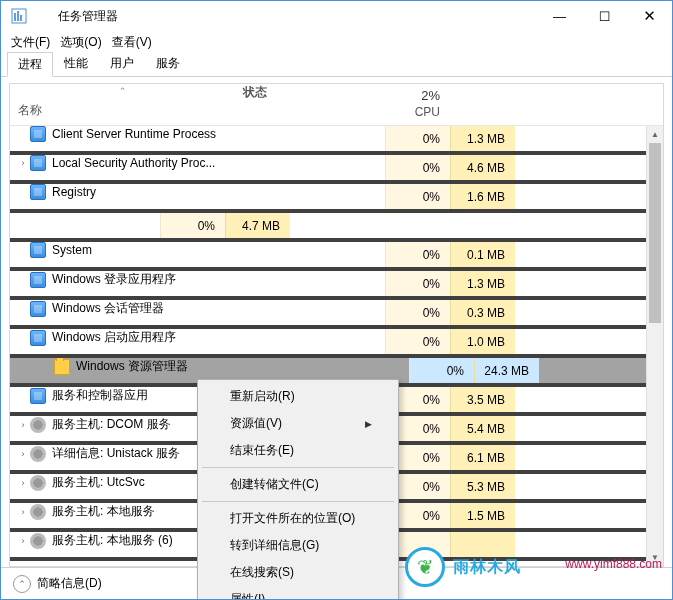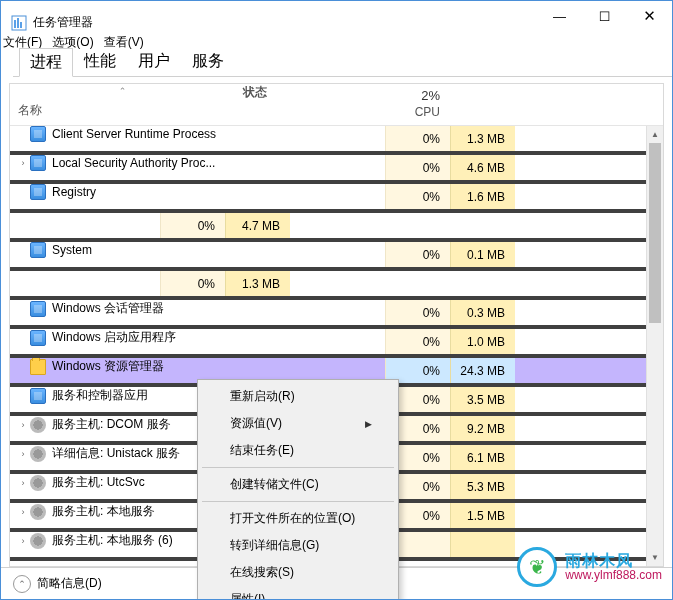--- a/index.html
+++ b/index.html
@@ -1,55 +1,55 @@
 <!DOCTYPE html>
 <html><head>
 <meta charset="utf-8">
 <style>
 * { margin: 0; padding: 0; box-sizing: border-box; font-family: "Microsoft YaHei", "Segoe UI", sans-serif; }
 body { width: 673px; height: 600px; background: #fff; border: 1px solid #4a8fd8; position: relative; overflow: hidden; }
-.titlebar { height: 30px; display: flex; align-items: flex-end; padding-left: 10px; }
+.titlebar { height: 30px; display: flex; align-items: center; padding-left: 10px; gap: 25px; }
 .titlebar-icon { width: 16px; height: 16px; margin-right: 6px; }
 .titlebar-title { font-size: 12px; color: #000; flex: 1; }
 .win-controls { display: flex; }
 .win-btn { width: 45px; height: 30px; display: flex; align-items: center; justify-content: center; font-size: 13px; color: #000; cursor: default; }
 .win-btn.close { font-size: 15px; }
-.menubar { height: 22px; display: flex; align-items: center; padding-left: 2px; font-size: 12px; gap: 10px; }
+.menubar { height: 22px; display: flex; align-items: center; padding-left: 10px; font-size: 12px; gap: 10px; }
 .menubar span { cursor: default; }
-.tabbar { height: 24px; display: flex; align-items: flex-end; border-bottom: 1px solid #d0d0d0; padding-left: 6px; font-size: 16px; margin-left: 12px; }
+.tabbar { height: 24px; display: flex; align-items: flex-end; border-bottom: 1px solid #d0d0d0; padding-left: 6px; font-size: 12px; }
 .tab { padding: 3px 10px; border: 1px solid transparent; cursor: default; }
 .tab.active { border: 1px solid #d0d0d0; border-bottom: 1px solid #fff; background: #fff; margin-bottom: -1px; }
 .content { position: relative; height: calc(100% - 108px); overflow: hidden; padding: 6px 8px 0 8px; }
 .table-container { border: 1px solid #d9d9d9; height: 100%; position: relative; overflow: hidden; }
 .colhead { display: flex; height: 42px; border-bottom: 1px solid #e5e5e5; font-size: 12px; color: #555; }
 .col-name { width: 225px; display: flex; align-items: flex-end; padding: 0 0 6px 8px; position: relative; }
 .col-name .sort { position: absolute; top: 2px; left: 50%; transform: translateX(-50%); font-size: 9px; color: #888; }
 .col-status { width: 150px; display: flex; padding: 0 0 6px 8px; font-weight: bold; }
 .col-cpu, .col-mem { width: 65px; display: flex; flex-direction: column; align-items: flex-end; justify-content: flex-end; padding: 0 10px 6px 0; }
 .col-cpu .pct, .col-mem .pct { font-size: 13px; color: #333; margin-bottom: 2px; }
 .rows { overflow-y: auto; height: calc(100% - 42px); }
 .row { display: flex; height: 29px; align-items: flex-start; font-size: 12px; border-bottom: 4px solid #404040; }
-.row.selected { background: #c4b5fd; }
+.row.selected { background: #a3a3a3; padding-left: 24px; }
 .row .cell-name { width: 225px; display: flex; align-items: center; padding-left: 6px; overflow: hidden; white-space: nowrap; }
 .row .expand { width: 14px; font-size: 9px; color: #666; text-align: center; flex-shrink: 0; }
 .row .icon { width: 16px; height: 16px; margin-right: 6px; flex-shrink: 0; }
 .row .cell-status { width: 150px; }
 .row .cell-cpu { width: 65px; text-align: right; padding-right: 10px; background: #fff7e0; height: 100%; display: flex; align-items: center; justify-content: flex-end; border-left: 1px solid #f0e6c8; }
 .row .cell-mem { width: 65px; text-align: right; padding-right: 10px; background: #fff0b8; height: 100%; display: flex; align-items: center; justify-content: flex-end; border-left: 1px solid #e8dca0; }
 .row.selected .cell-cpu, .row.selected .cell-mem { background: #cce8ff; }
 .statusbar { height: 32px; border-top: 1px solid #d0d0d0; display: flex; align-items: center; padding-left: 12px; font-size: 12px; gap: 6px; }
 .circ { width: 18px; height: 18px; border: 1px solid #999; border-radius: 50%; display: flex; align-items: center; justify-content: center; font-size: 9px; color: #666; }
 .ctxmenu { position: absolute; top: 378px; left: 196px; width: 202px; background: #f0f0f0; border: 1px solid #b0b0b0; box-shadow: 3px 3px 6px rgba(0,0,0,0.2); font-size: 12px; padding: 3px 2px; z-index: 100; }
 .ctxmenu .mitem { padding: 5px 24px 5px 30px; cursor: default; display: flex; justify-content: space-between; align-items: center; }
 .ctxmenu .mitem .arrow { font-size: 9px; color: #333; }
 .ctxmenu .sep { height: 1px; background: #c8c8c8; margin: 3px 2px; }
 .watermark { position: absolute; bottom: 12px; right: 10px; display: flex; align-items: center; gap: 8px; z-index: 200; }
 .wm-logo { width: 40px; height: 40px; border: 3px solid #2aa9e0; border-radius: 50%; display: flex; align-items: center; justify-content: center; background: #fff; }
 .wm-leaf { color: #3bb64b; font-size: 20px; }
-.wm-text { display: flex; flex-direction: column; line-height: 1.1; }
+.wm-text { display: flex; flex-direction: row; line-height: 1.1; gap: 44px; }
 .wm-top { font-size: 16px; font-weight: bold; color: #2aa9e0; letter-spacing: 1px; }
 .wm-bot { font-size: 12px; font-weight: normal; color: #be185d; }
 
 .ico-app { background: linear-gradient(#6bb5ff,#3a8ee0); border: 1px solid #2a70c0; border-radius: 2px; position: relative; }
 .ico-app::after { content: ""; position: absolute; inset: 3px; background: #fff; opacity: 0.3; }
 .ico-folder { background: #ffcf4a; border: 1px solid #d9a520; border-radius: 1px; position: relative; }
 .ico-folder::before { content: ""; position: absolute; top: -3px; left: 1px; width: 6px; height: 3px; background: #ffcf4a; border: 1px solid #d9a520; border-bottom: none; }
 .ico-gear { background: radial-gradient(circle, #999 40%, #bbb 41%); border-radius: 50%; }
 .scrollbar-track { position: absolute; right: 0; top: 42px; bottom: 0; width: 17px; background: #f0f0f0; border-left: 1px solid #e0e0e0; }
 .scrollbar-thumb { position: absolute; left: 2px; right: 2px; top: 17px; height: 180px; background: #c0c0c0; }
@@ -143,20 +143,25 @@
           <div class="cell-name">
             <span class="expand"></span>
             <span class="icon ico-app"></span>
             <span>System</span>
           </div>
           <div class="cell-status"></div>
           <div class="cell-cpu">0%</div>
           <div class="cell-mem">0.1 MB</div>
         </div>
         <div class="row">
+          <div class="cell-name">
+            <span class="expand"></span>
+            <span class="icon ico-app"></span>
+            <span>Windows 登录应用程序</span>
+          </div>
           <div class="cell-status"></div>
           <div class="cell-cpu">0%</div>
           <div class="cell-mem">1.3 MB</div>
         </div>
         <div class="row">
           <div class="cell-name">
             <span class="expand"></span>
             <span class="icon ico-app"></span>
             <span>Windows 会话管理器</span>
           </div>
@@ -195,21 +200,21 @@
           <div class="cell-mem">3.5 MB</div>
         </div>
         <div class="row">
           <div class="cell-name">
             <span class="expand">›</span>
             <span class="icon ico-gear"></span>
             <span>服务主机: DCOM 服务</span>
           </div>
           <div class="cell-status"></div>
           <div class="cell-cpu">0%</div>
-          <div class="cell-mem">9.2 MB</div>
+          <div class="cell-mem">5.4 MB</div>
         </div>
         <div class="row">
           <div class="cell-name">
             <span class="expand">›</span>
             <span class="icon ico-gear"></span>
             <span>详细信息: Unistack 服务</span>
           </div>
           <div class="cell-status"></div>
           <div class="cell-cpu">0%</div>
           <div class="cell-mem">6.1 MB</div>

